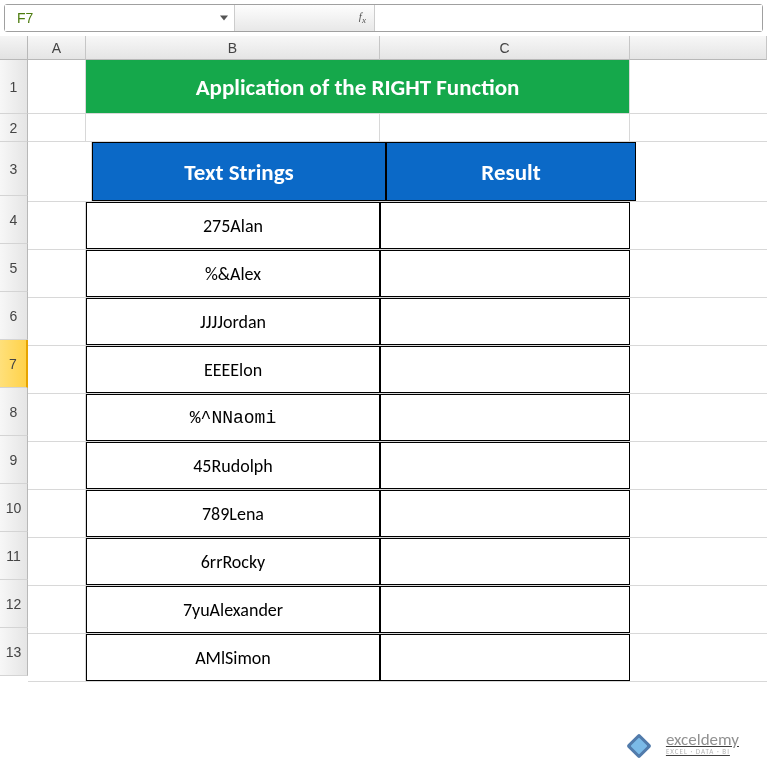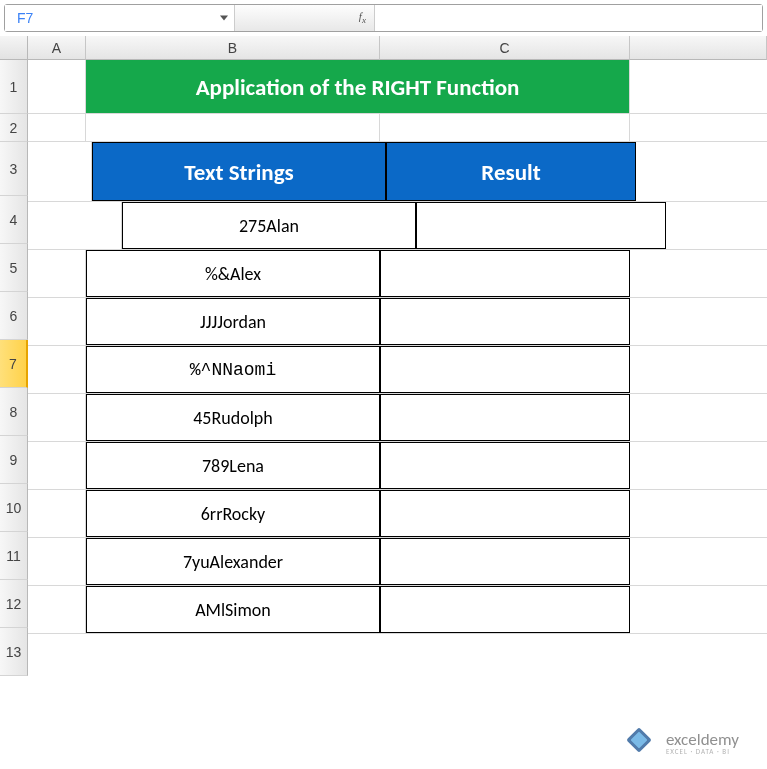--- a/index.html
+++ b/index.html
@@ -21,21 +21,21 @@
       background: linear-gradient(#fdfdfd, #e8e8e8);
     }
     .name-box {
       width: 230px;
       height: 100%;
       display: flex;
       align-items: center;
       padding-left: 12px;
       font-size: 14px;
       font-family: 'Segoe UI', Arial, sans-serif;
-      color: #3b82f6;
+      color: #4d7c0f;
       border-right: 1px solid #ccc;
       background: #fff;
       position: relative;
     }
     .name-box-dropdown {
       position: absolute;
       right: 6px;
       top: 50%;
       transform: translateY(-50%);
       width: 0; height: 0;
@@ -150,23 +150,24 @@
     .data-cell {
       background: #fff;
       border: 1px solid #000;
       font-size: 18px;
     }
     .watermark {
       position: absolute;
       right: 28px;
       bottom: 14px;
       display: flex;
-      align-items: flex-start;
+      align-items: flex-end;
       gap: 18px;
       opacity: 0.75;
+      text-decoration: underline;
     }
     .watermark-icon {
       width: 18px; height: 18px;
       background: #174f8f;
       transform: rotate(45deg);
       border-radius: 2px;
       position: relative;
     }
     .watermark-icon::after {
       content: "";
@@ -239,33 +240,38 @@
         <div class="cell-row" style="height: 28px;">
           <div class="cell " style="width: 58px; height: 100%;"></div>
           <div class="cell " style="width: 294px; height: 100%;"></div>
           <div class="cell " style="width: 250px; height: 100%;"></div>
         </div>
         <div class="cell-row" style="height: 60px; padding-left: 6px;">
           <div class="cell " style="width: 58px; height: 100%;"></div>
           <div class="cell header-cell" style="width: 294px; height: 100%;">Text Strings</div>
           <div class="cell header-cell" style="width: 250px; height: 100%;">Result</div>
         </div>
-        <div class="cell-row" style="height: 48px; padding-left: 36px;">
+        <div class="cell-row" style="height: 48px;">
           <div class="cell " style="width: 58px; height: 100%;"></div>
           <div class="cell data-cell" style="width: 294px; height: 100%;">275Alan</div>
           <div class="cell data-cell" style="width: 250px; height: 100%;"></div>
         </div>
         <div class="cell-row" style="height: 48px;">
           <div class="cell " style="width: 58px; height: 100%;"></div>
           <div class="cell data-cell" style="width: 294px; height: 100%;">%&amp;Alex</div>
           <div class="cell data-cell" style="width: 250px; height: 100%;"></div>
         </div>
         <div class="cell-row" style="height: 48px;">
           <div class="cell " style="width: 58px; height: 100%;"></div>
           <div class="cell data-cell" style="width: 294px; height: 100%;">JJJJordan</div>
+          <div class="cell data-cell" style="width: 250px; height: 100%;"></div>
+        </div>
+        <div class="cell-row" style="height: 48px;">
+          <div class="cell " style="width: 58px; height: 100%;"></div>
+          <div class="cell data-cell" style="width: 294px; height: 100%;">EEEElon</div>
           <div class="cell data-cell" style="width: 250px; height: 100%;"></div>
         </div>
         <div class="cell-row" style="height: 48px; font-family: Liberation Mono, monospace;">
           <div class="cell " style="width: 58px; height: 100%;"></div>
           <div class="cell data-cell" style="width: 294px; height: 100%;">%^NNaomi</div>
           <div class="cell data-cell" style="width: 250px; height: 100%;"></div>
         </div>
         <div class="cell-row" style="height: 48px;">
           <div class="cell " style="width: 58px; height: 100%;"></div>
           <div class="cell data-cell" style="width: 294px; height: 100%;">45Rudolph</div>

